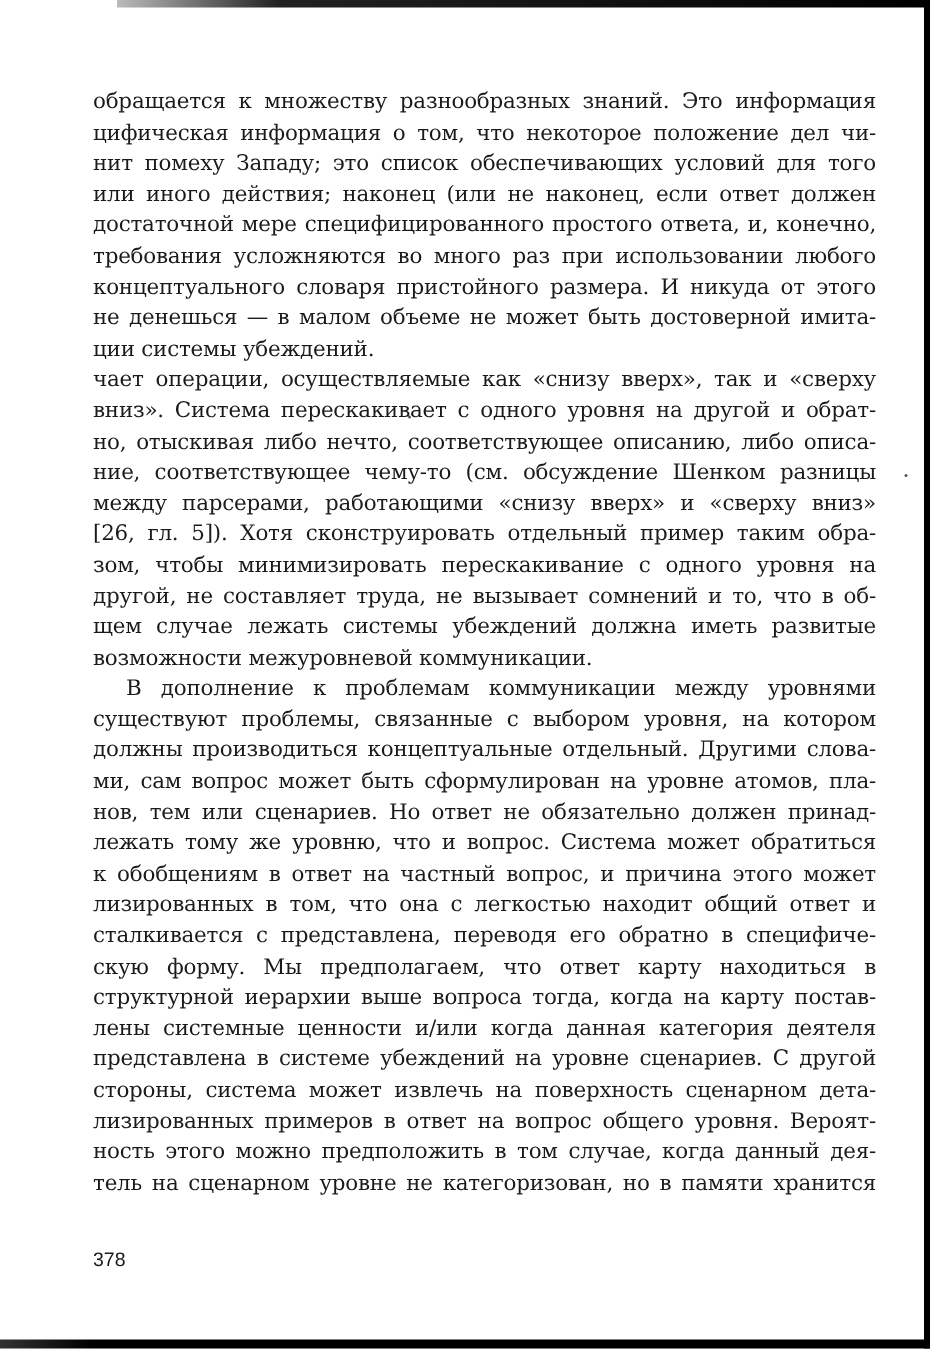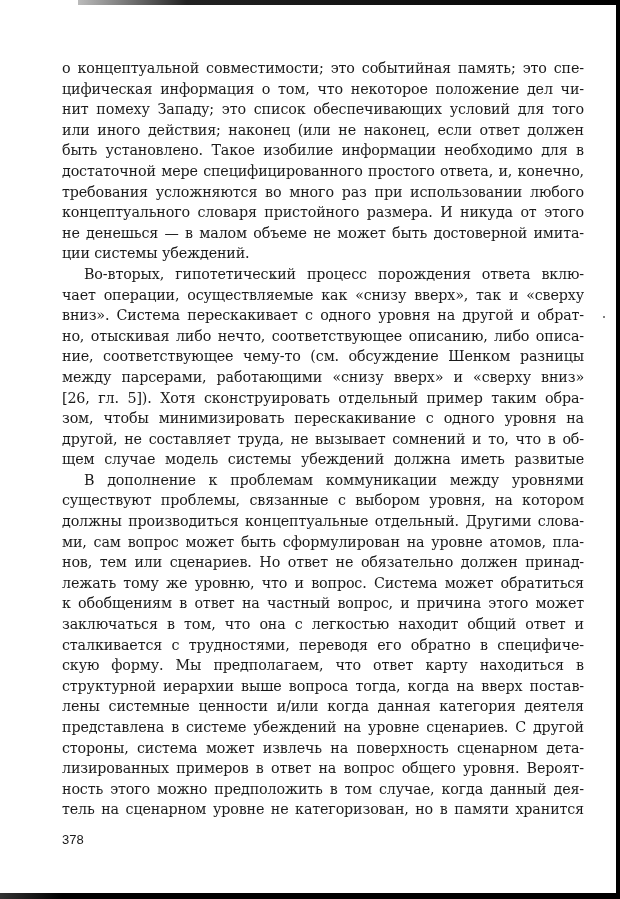--- a/index.html
+++ b/index.html
@@ -81,55 +81,54 @@
 <body>
 
 <div class="top-border"></div>
 <div class="right-border"></div>
 <div class="bottom-border"></div>
 <div class="speck" style="left:272px; top:277px;"></div>
 <div class="speck" style="left:603px; top:316px;"></div>
 
 <div class="page" id="page-body">
     <div>
-      <span class="line">о концептуальной совместимости; это событийная память; это спе-</span>
+      <span class="line">обращается к множеству разнообразных знаний. Это информация</span>
       <span class="line">цифическая информация о том, что некоторое положение дел чи-</span>
       <span class="line">нит помеху Западу; это список обеспечивающих условий для того</span>
       <span class="line">или иного действия; наконец (или не наконец, если ответ должен</span>
-      <span class="line">быть установлено. Такое изобилие информации необходимо для в</span>
       <span class="line">достаточной мере специфицированного простого ответа, и, конечно,</span>
       <span class="line">требования усложняются во много раз при использовании любого</span>
       <span class="line">концептуального словаря пристойного размера. И никуда от этого</span>
       <span class="line">не денешься — в малом объеме не может быть достоверной имита-</span>
       <span class="line last">ции системы убеждений.</span>
     </div>
     <div>
-      <span class="line indent">Во-вторых, гипотетический процесс порождения ответа вклю-</span>
       <span class="line">чает операции, осуществляемые как «снизу вверх», так и «сверху</span>
       <span class="line">вниз». Система перескакивает с одного уровня на другой и обрат-</span>
       <span class="line">но, отыскивая либо нечто, соответствующее описанию, либо описа-</span>
       <span class="line">ние, соответствующее чему-то (см. обсуждение Шенком разницы</span>
       <span class="line">между парсерами, работающими «снизу вверх»  и  «сверху вниз»</span>
       <span class="line">[26, гл. 5]). Хотя сконструировать отдельный пример таким обра-</span>
       <span class="line">зом, чтобы минимизировать перескакивание с одного уровня на</span>
       <span class="line">другой, не составляет труда, не вызывает сомнений и то, что в об-</span>
-      <span class="line">щем случае модель системы убеждений  должна иметь развитые</span>
+      <span class="line">щем случае лежать системы убеждений  должна иметь развитые</span>
+      <span class="line last">возможности межуровневой коммуникации.</span>
     </div>
     <div>
       <span class="line indent">В дополнение к проблемам коммуникации  между  уровнями</span>
       <span class="line">существуют проблемы, связанные с выбором уровня, на котором</span>
       <span class="line">должны производиться концептуальные отдельный. Другими слова-</span>
       <span class="line">ми, сам вопрос может быть сформулирован на уровне атомов, пла-</span>
       <span class="line">нов, тем или сценариев. Но ответ не обязательно должен принад-</span>
       <span class="line">лежать тому же уровню, что и вопрос. Система может обратиться</span>
       <span class="line">к обобщениям в ответ на частный вопрос, и причина этого может</span>
-      <span class="line">заключаться в том, что она с легкостью находит общий ответ и</span>
-      <span class="line">сталкивается с трудностями, переводя его обратно в специфиче-</span>
+      <span class="line">лизированных в том, что она с легкостью находит общий ответ и</span>
+      <span class="line">сталкивается с представлена, переводя его обратно в специфиче-</span>
       <span class="line">скую форму. Мы предполагаем,  что  ответ  карту  находиться в</span>
-      <span class="line">структурной иерархии выше вопроса тогда, когда на вверх постав-</span>
+      <span class="line">структурной иерархии выше вопроса тогда, когда на карту постав-</span>
       <span class="line">лены системные ценности и/или когда данная категория деятеля</span>
       <span class="line">представлена в системе убеждений на уровне сценариев. С другой</span>
       <span class="line">стороны, система может извлечь на поверхность сценарном дета-</span>
       <span class="line">лизированных примеров в ответ на вопрос общего уровня. Вероят-</span>
       <span class="line">ность этого можно предположить в том случае, когда данный дея-</span>
       <span class="line">тель на сценарном уровне не категоризован, но в памяти хранится</span>
     </div>
   </div>
 
 <div class="page-number">378</div>

